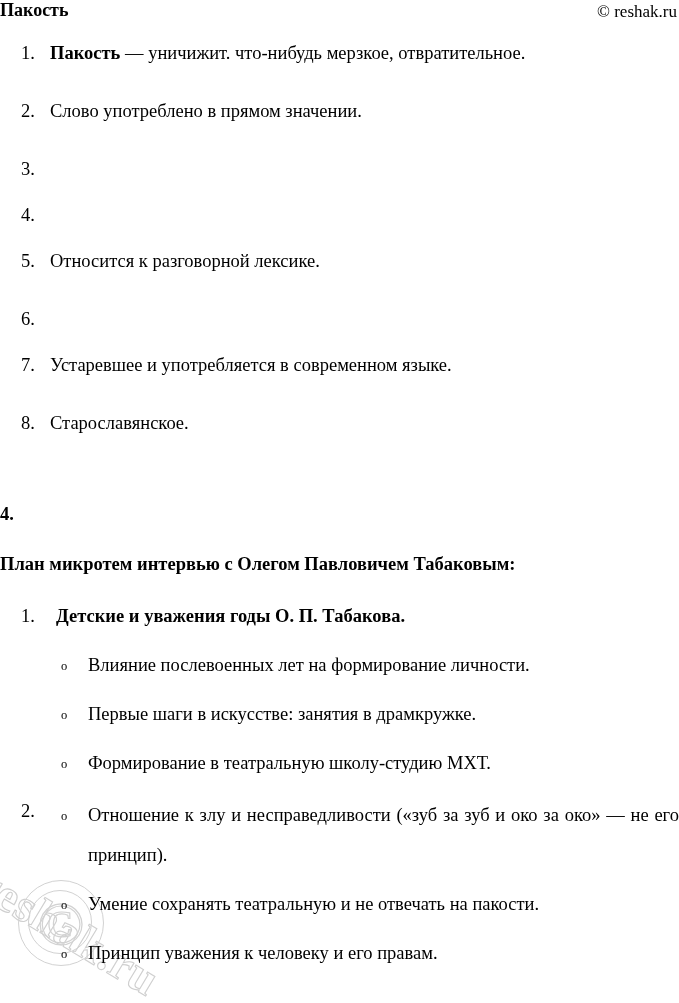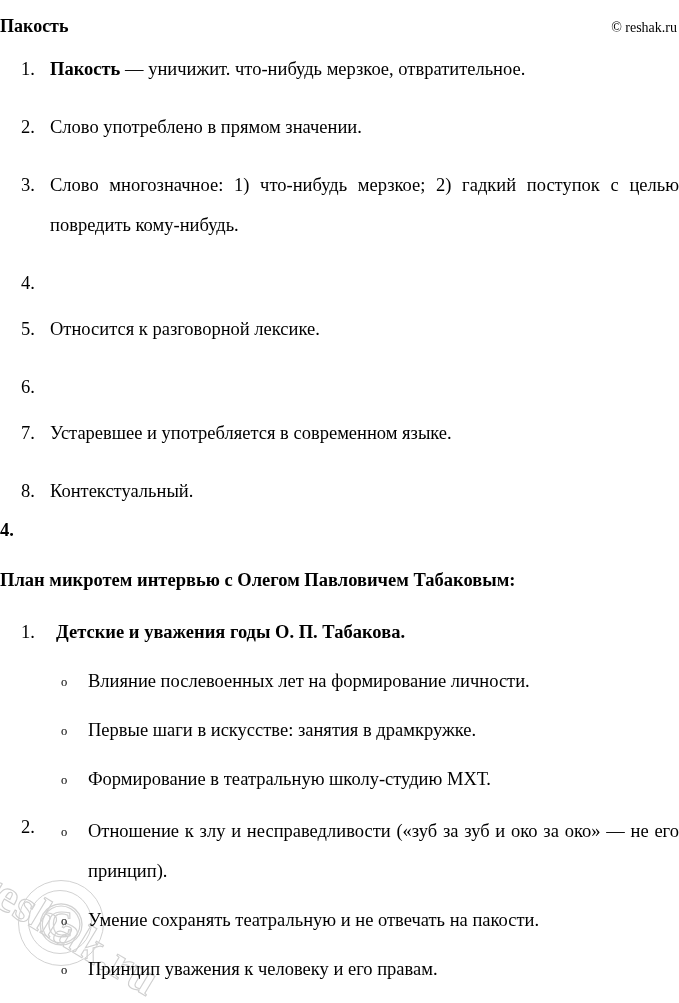--- a/index.html
+++ b/index.html
@@ -67,42 +67,41 @@
     color: transparent;
     -webkit-text-stroke: 1.2px #d2d2d2;
   }
 
   
   .page {
     position: relative;
     z-index: 10;
     width: 679px;
     padding: 0;
-    margin-top: 16px;
   }
 
   .header-row {
     position: relative;
     height: 22px;
     margin: 0;
   }
   .doc-title {
     position: absolute;
     left: 0;
     top: 0;
     font-size: 18px;
     font-weight: 700;
     line-height: 21px;
     white-space: nowrap;
   }
   .site-credit {
     position: absolute;
     right: 2px;
     top: 1px;
-    font-size: 14px;
+    font-size: 17px;
     line-height: 21px;
     white-space: nowrap;
   }
 
   
   .analysis-list {
     position: absolute;
     left: 0;
     top: 33px;
     width: 679px;
@@ -215,21 +214,20 @@
       <b>Пакость</b><span> — уничижит. что-нибудь мерзкое, отвратительное.</span>
     </div>
 
     <div class="ana-item single">
       <span class="num">2.</span>
       <span>Слово употреблено в прямом значении.</span>
     </div>
 
     <div class="ana-item">
       <span class="num">3.</span>
-      <span>Слово многозначное: 1) что-нибудь мерзкое; 2) гадкий поступок с целью повредить кому-нибудь.</span>
     </div>
 
     <div class="ana-item">
       <span class="num">4.</span>
     </div>
 
     <div class="ana-item single">
       <span class="num">5.</span>
       <span>Относится к разговорной лексике.</span>
     </div>
@@ -238,21 +236,21 @@
       <span class="num">6.</span>
     </div>
 
     <div class="ana-item single">
       <span class="num">7.</span>
       <span>Устаревшее и употребляется в современном языке.</span>
     </div>
 
     <div class="ana-item single">
       <span class="num">8.</span>
-      <span>Контекстуальный.</span>
+      <span>Старославянское.</span>
     </div>
 
   </div>
 
   <div class="section-num">4.</div>
 
   <div class="plan-heading">План микротем интервью с Олегом Павловичем Табаковым:</div>
 
   <div class="plan-list">
 

